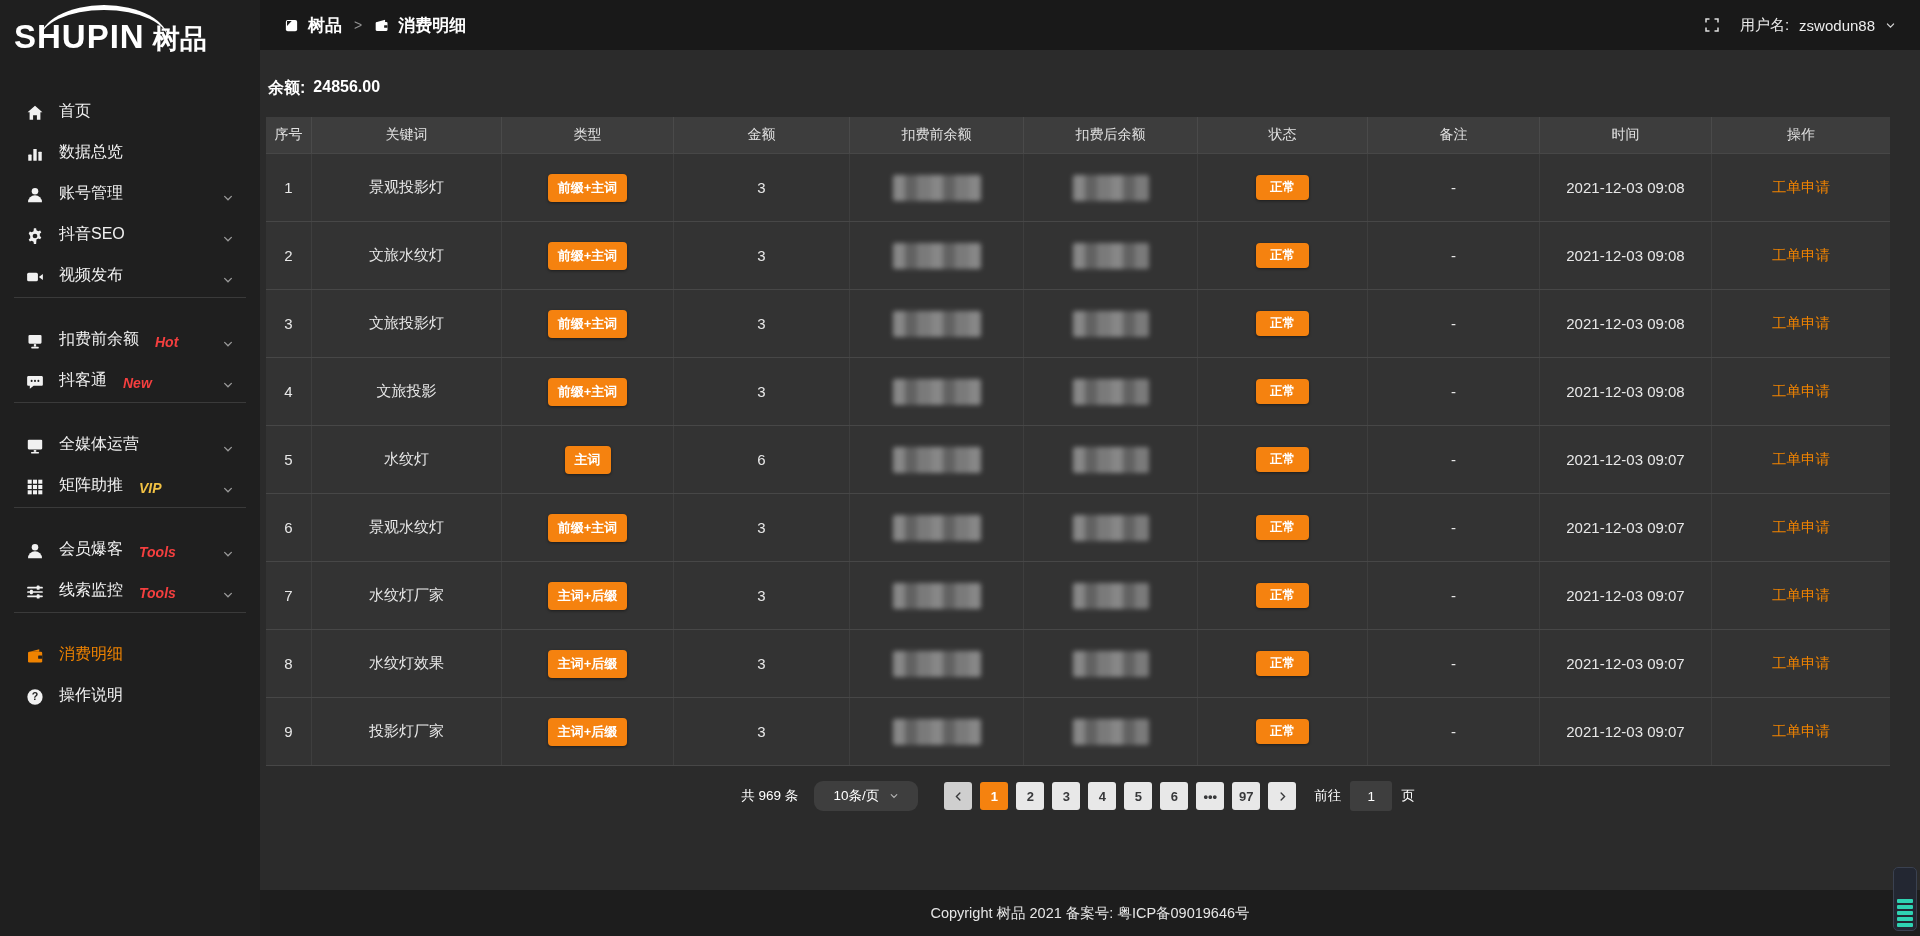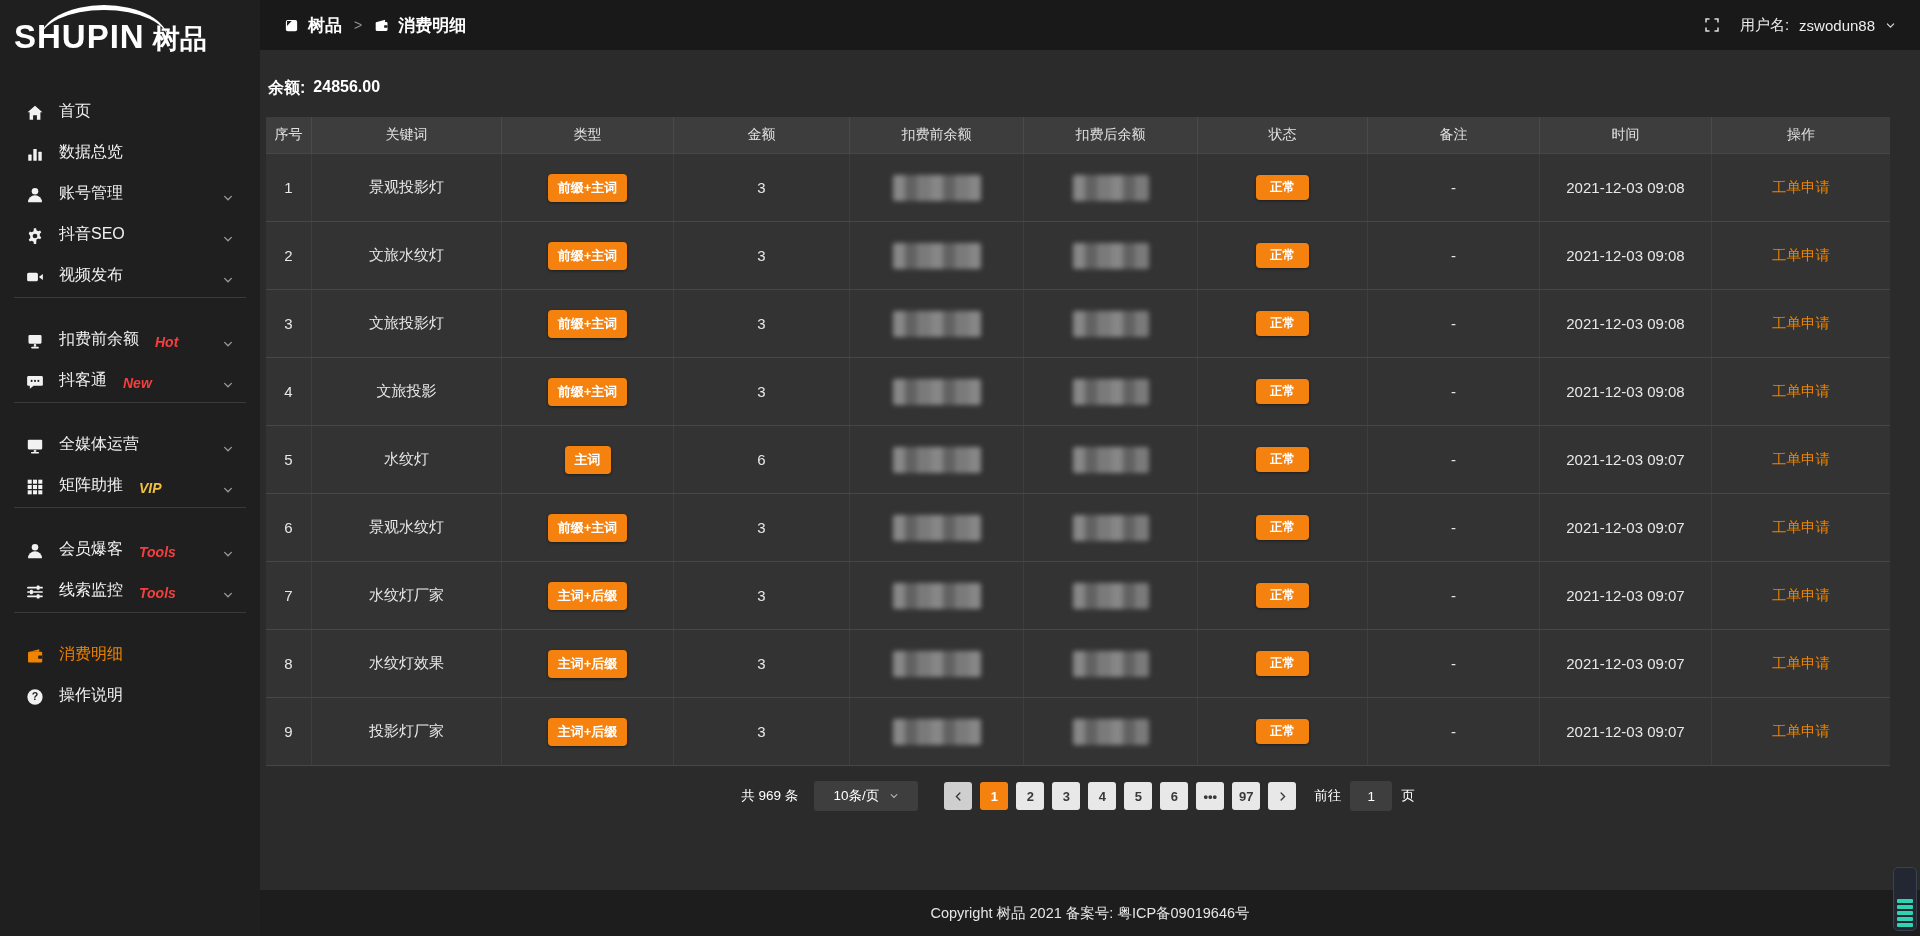--- a/index.html
+++ b/index.html
@@ -56,21 +56,21 @@
   .redacted { height:26px; border-radius:2px; opacity:.8;
     background:repeating-linear-gradient(90deg,#9c9c9c 0 12px,#6e6e6e 12px 24px,#8c8c8c 24px 38px);
     filter:blur(2.5px); }
   .action-link { color:#f08300; font-size:14.5px; cursor:pointer; }
 
   
   .pagination { display:flex; align-items:center; justify-content:center; gap:8px;
     margin-top:15px; color:#fff; font-size:13.5px; }
   .pg-total { margin-right:8px; }
   .pg-select { display:flex; align-items:center; justify-content:center; gap:10px; width:104px;
-    height:30px; background:#3e3e3e; border-radius:3px; cursor:pointer; margin-right:18px; }
+    height:30px; background:#3e3e3e; border-radius:9px; cursor:pointer; margin-right:18px; }
   .pg-select .icon { width:10px; height:10px; color:#b5b5b5; }
   .pg-btn { min-width:28px; height:28px; border:none; border-radius:3px; background:#e8e8e8;
     color:#38393b; font-weight:700; font-size:13px; display:inline-flex; align-items:center;
     justify-content:center; cursor:pointer; padding:0 5px; font-family:inherit; }
   .pg-btn.pg-prev { background:#cfcfcf; }
   .pg-btn.active { background:#f5820f; color:#fff; }
   .pg-btn .icon { width:11px; height:11px; }
   .pg-goto { display:flex; align-items:center; gap:9px; margin-left:10px; }
   .pg-input { width:42px; height:30px; background:#3e3e3e; border:none; border-radius:3px;
     color:#fff; text-align:center; font-size:13.5px; font-family:inherit; }

